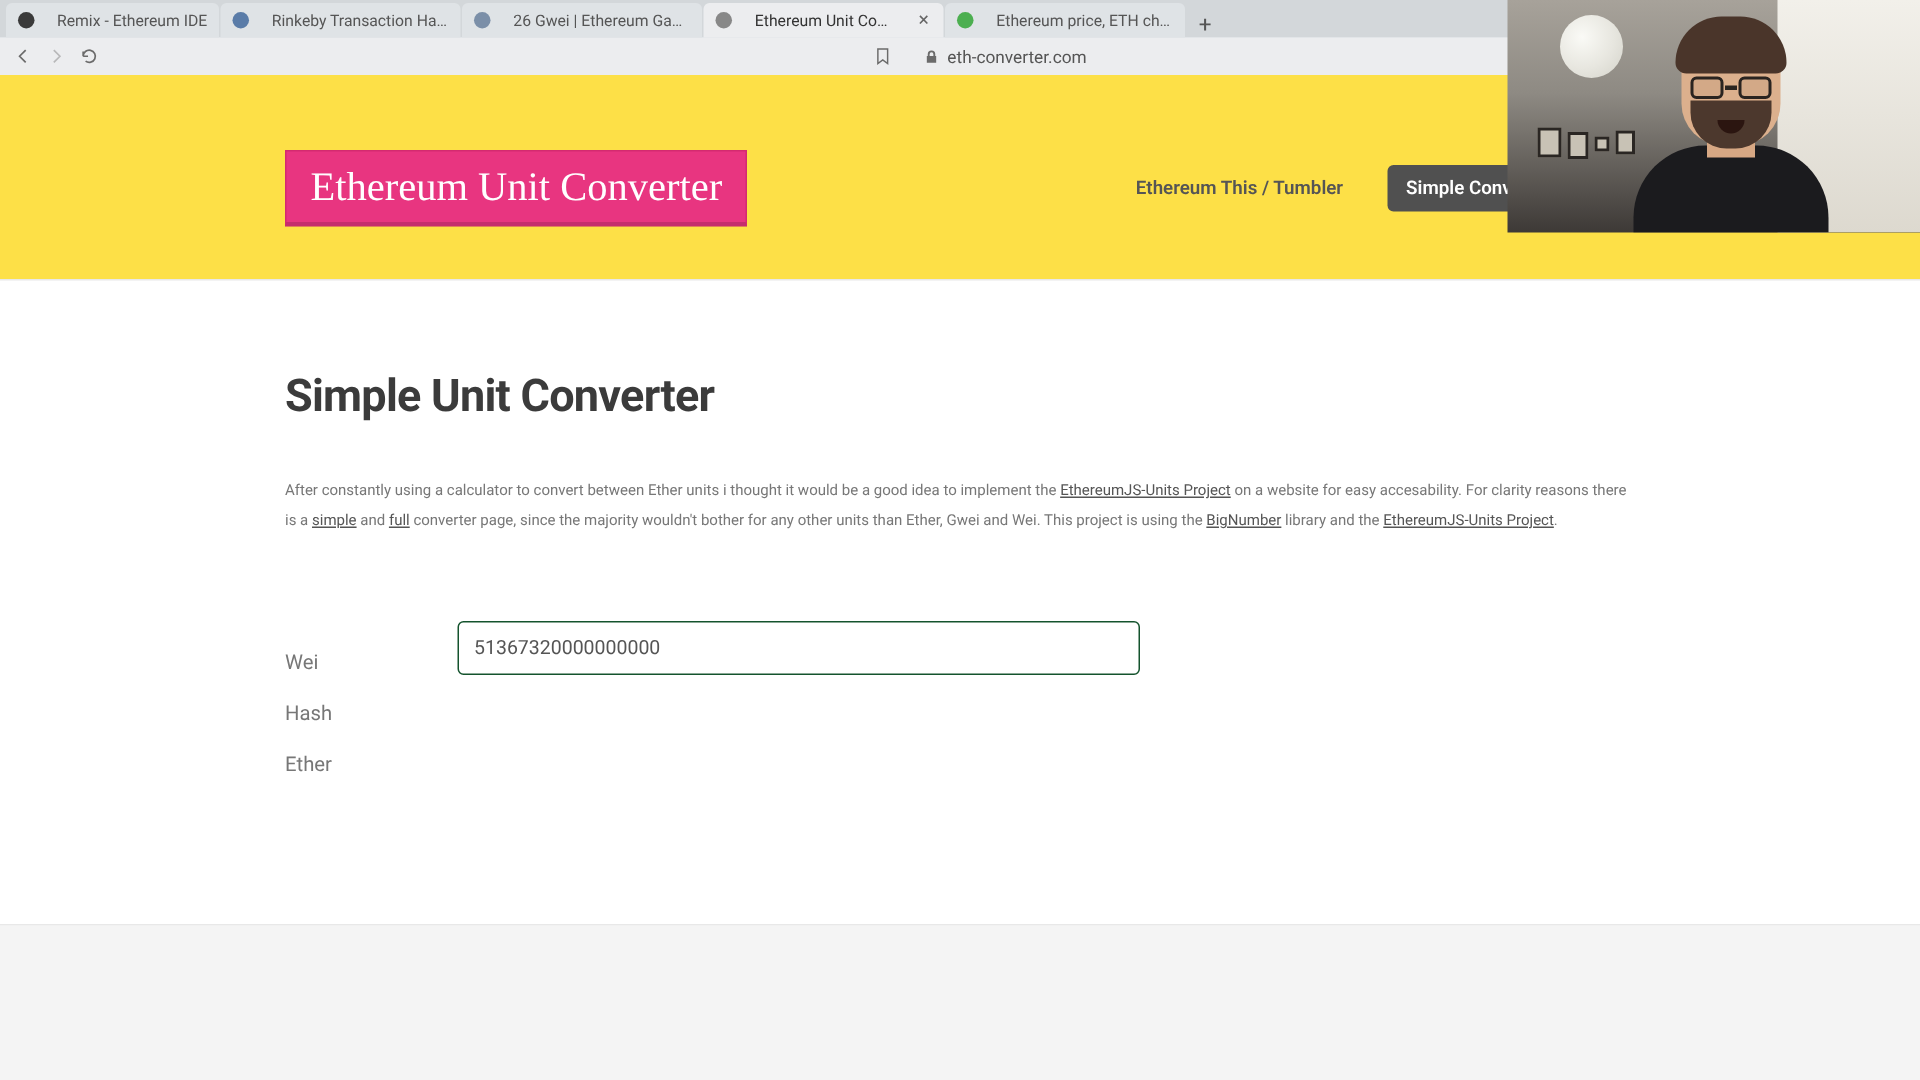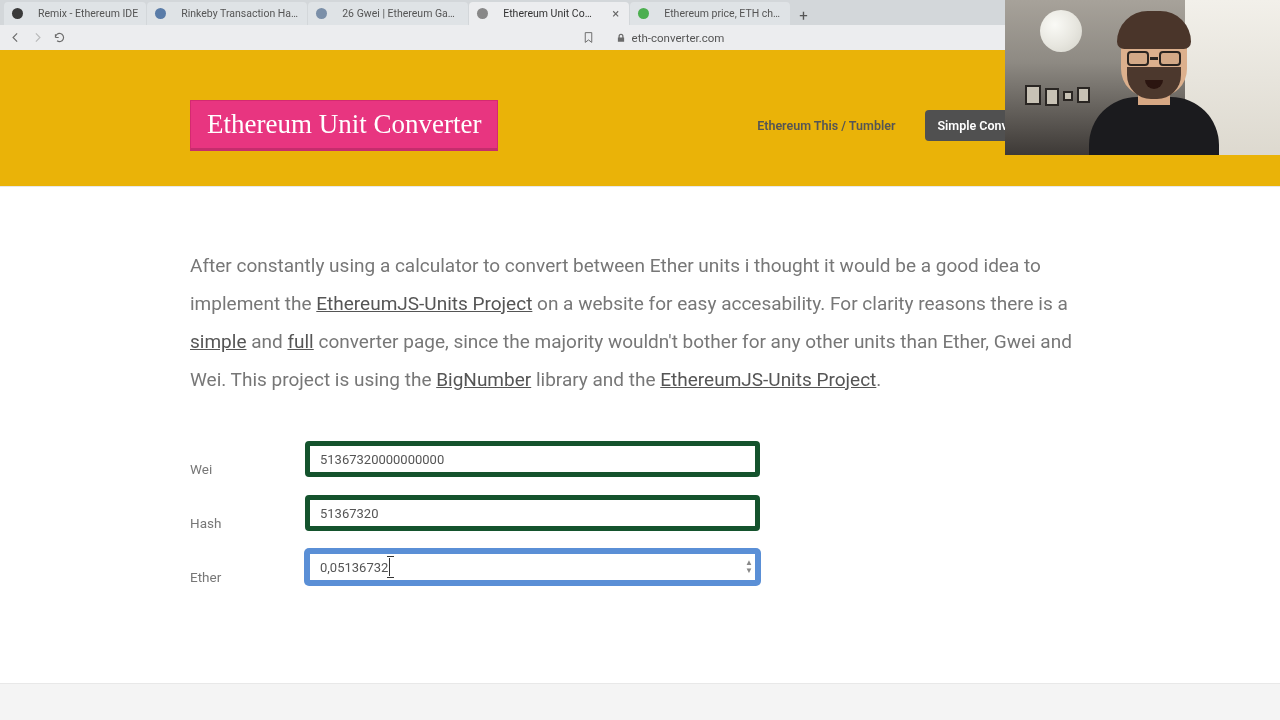--- a/index.html
+++ b/index.html
@@ -94,21 +94,21 @@
     .ext-icons { display: flex; gap: 6px; align-items: center; }
     .ext-icon { width: 13px; height: 13px; }
 
     
     .page {
       background: #f4f4f4;
       height: calc(720px - 50px);
       overflow: hidden;
     }
     .header {
-      background: #eab308;
+      background: #fde047;
       padding: 50px 0 35px 0;
     }
     .container {
       max-width: 940px;
       margin: 0 auto;
       padding: 0 20px;
     }
     .header-inner {
       display: flex;
       align-items: center;
@@ -148,44 +148,44 @@
       padding: 60px 0 80px 0;
     }
     .main h2 {
       font-size: 30px;
       font-weight: 700;
       color: #3b3b3b;
       letter-spacing: -0.5px;
       margin-bottom: 36px;
     }
     .desc {
-      font-size: 19px;
+      font-size: 10px;
       color: #777;
       line-height: 2.0;
-      margin-bottom: 42px;
+      margin-bottom: 56px;
     }
     .desc a {
       color: #555;
       text-decoration: underline;
     }
 
     .form-row {
       display: flex;
       align-items: flex-end;
       margin-bottom: 18px;
     }
     .form-label {
       width: 115px;
       font-size: 13.5px;
       color: #777;
     }
     .form-input {
       width: 455px;
       height: 36px;
-      border: 5px solid #14532d;
+      border: 1px solid #14532d;
       border-radius: 4px;
       padding: 0 10px;
       font-size: 13px;
       color: #555;
       background: #fff;
       font-family: inherit;
     }
     .number-wrap {
       position: relative;
       width: 455px;
@@ -444,42 +444,34 @@
       <div class="nav">
         <span class="nav-item">Ethereum This / Tumbler</span>
         <span class="nav-item active">Simple Converter</span>
         <span class="nav-item" style="padding-right:0">Ex</span>
       </div>
     </div>
   </div>
 
   <div class="main">
     <div class="container">
+      <h2>Simple Unit Converter</h2>
       <p class="desc">
         <span>After constantly using a calculator to convert between Ether units i thought it would be a good idea to implement the </span><a href="#">EthereumJS-Units Project</a><span> on a website for easy accesability. For clarity reasons there is a </span><a href="#">simple</a><span> and </span><a href="#">full</a><span> converter page, since the majority wouldn't bother for any other units than Ether, Gwei and Wei. This project is using the </span><a href="#">BigNumber</a><span> library and the </span><a href="#">EthereumJS-Units Project</a><span>.</span>
       </p>
 
       <div class="form-row">
         <label class="form-label">Wei</label>
         <input class="form-input" type="text" value="51367320000000000" style="">
       </div>
       <div class="form-row">
         <label class="form-label">Hash</label>
-        <input class="form-input" type="text" value="51367320" style="">
       </div>
       <div class="form-row">
         <label class="form-label">Ether</label>
-        <div class="number-wrap">
-          <input class="form-input" type="text" style="border-color: rgb(90, 143, 214); box-shadow: rgb(90, 143, 214) 0px 0px 0px 1px;" value="0,05136732">
-          <span class="cursor-caret"></span>
-          <div class="spinner">
-            <span>▲</span>
-            <span>▼</span>
-          </div>
-        </div>
       </div>
     </div>
   </div>
 
   <div class="footer">
     
     
     
   </div>
 </div>

